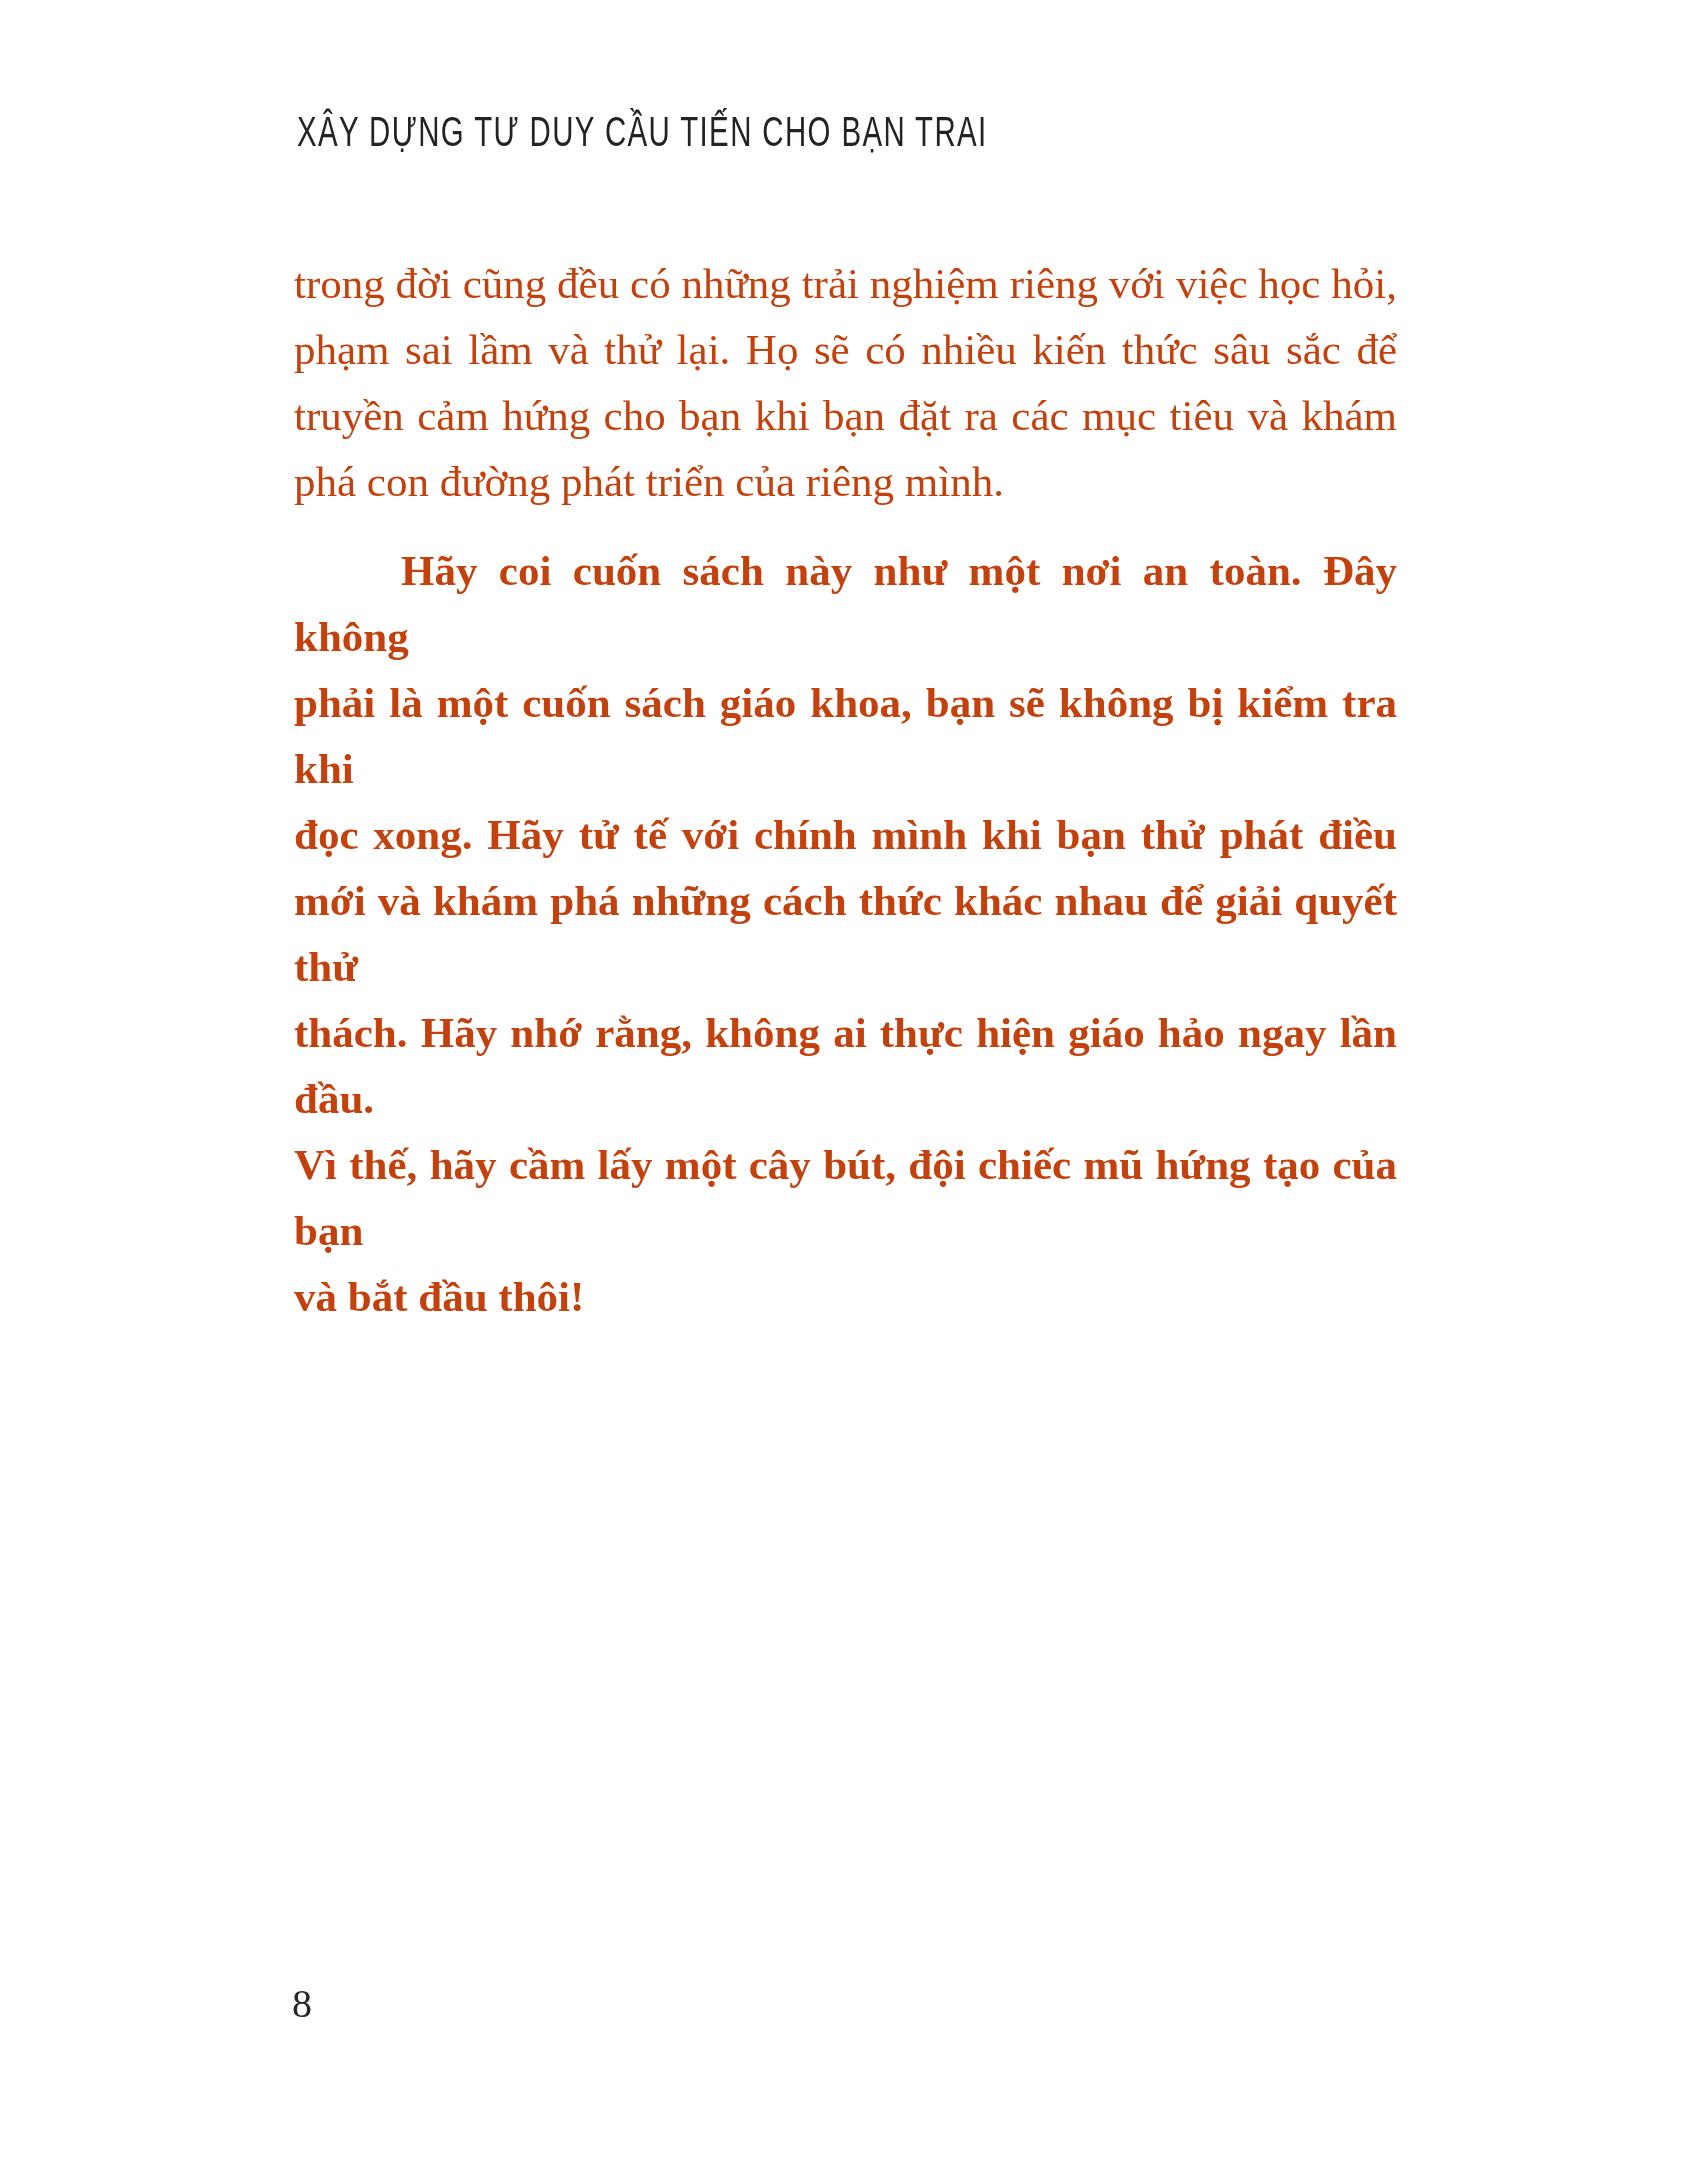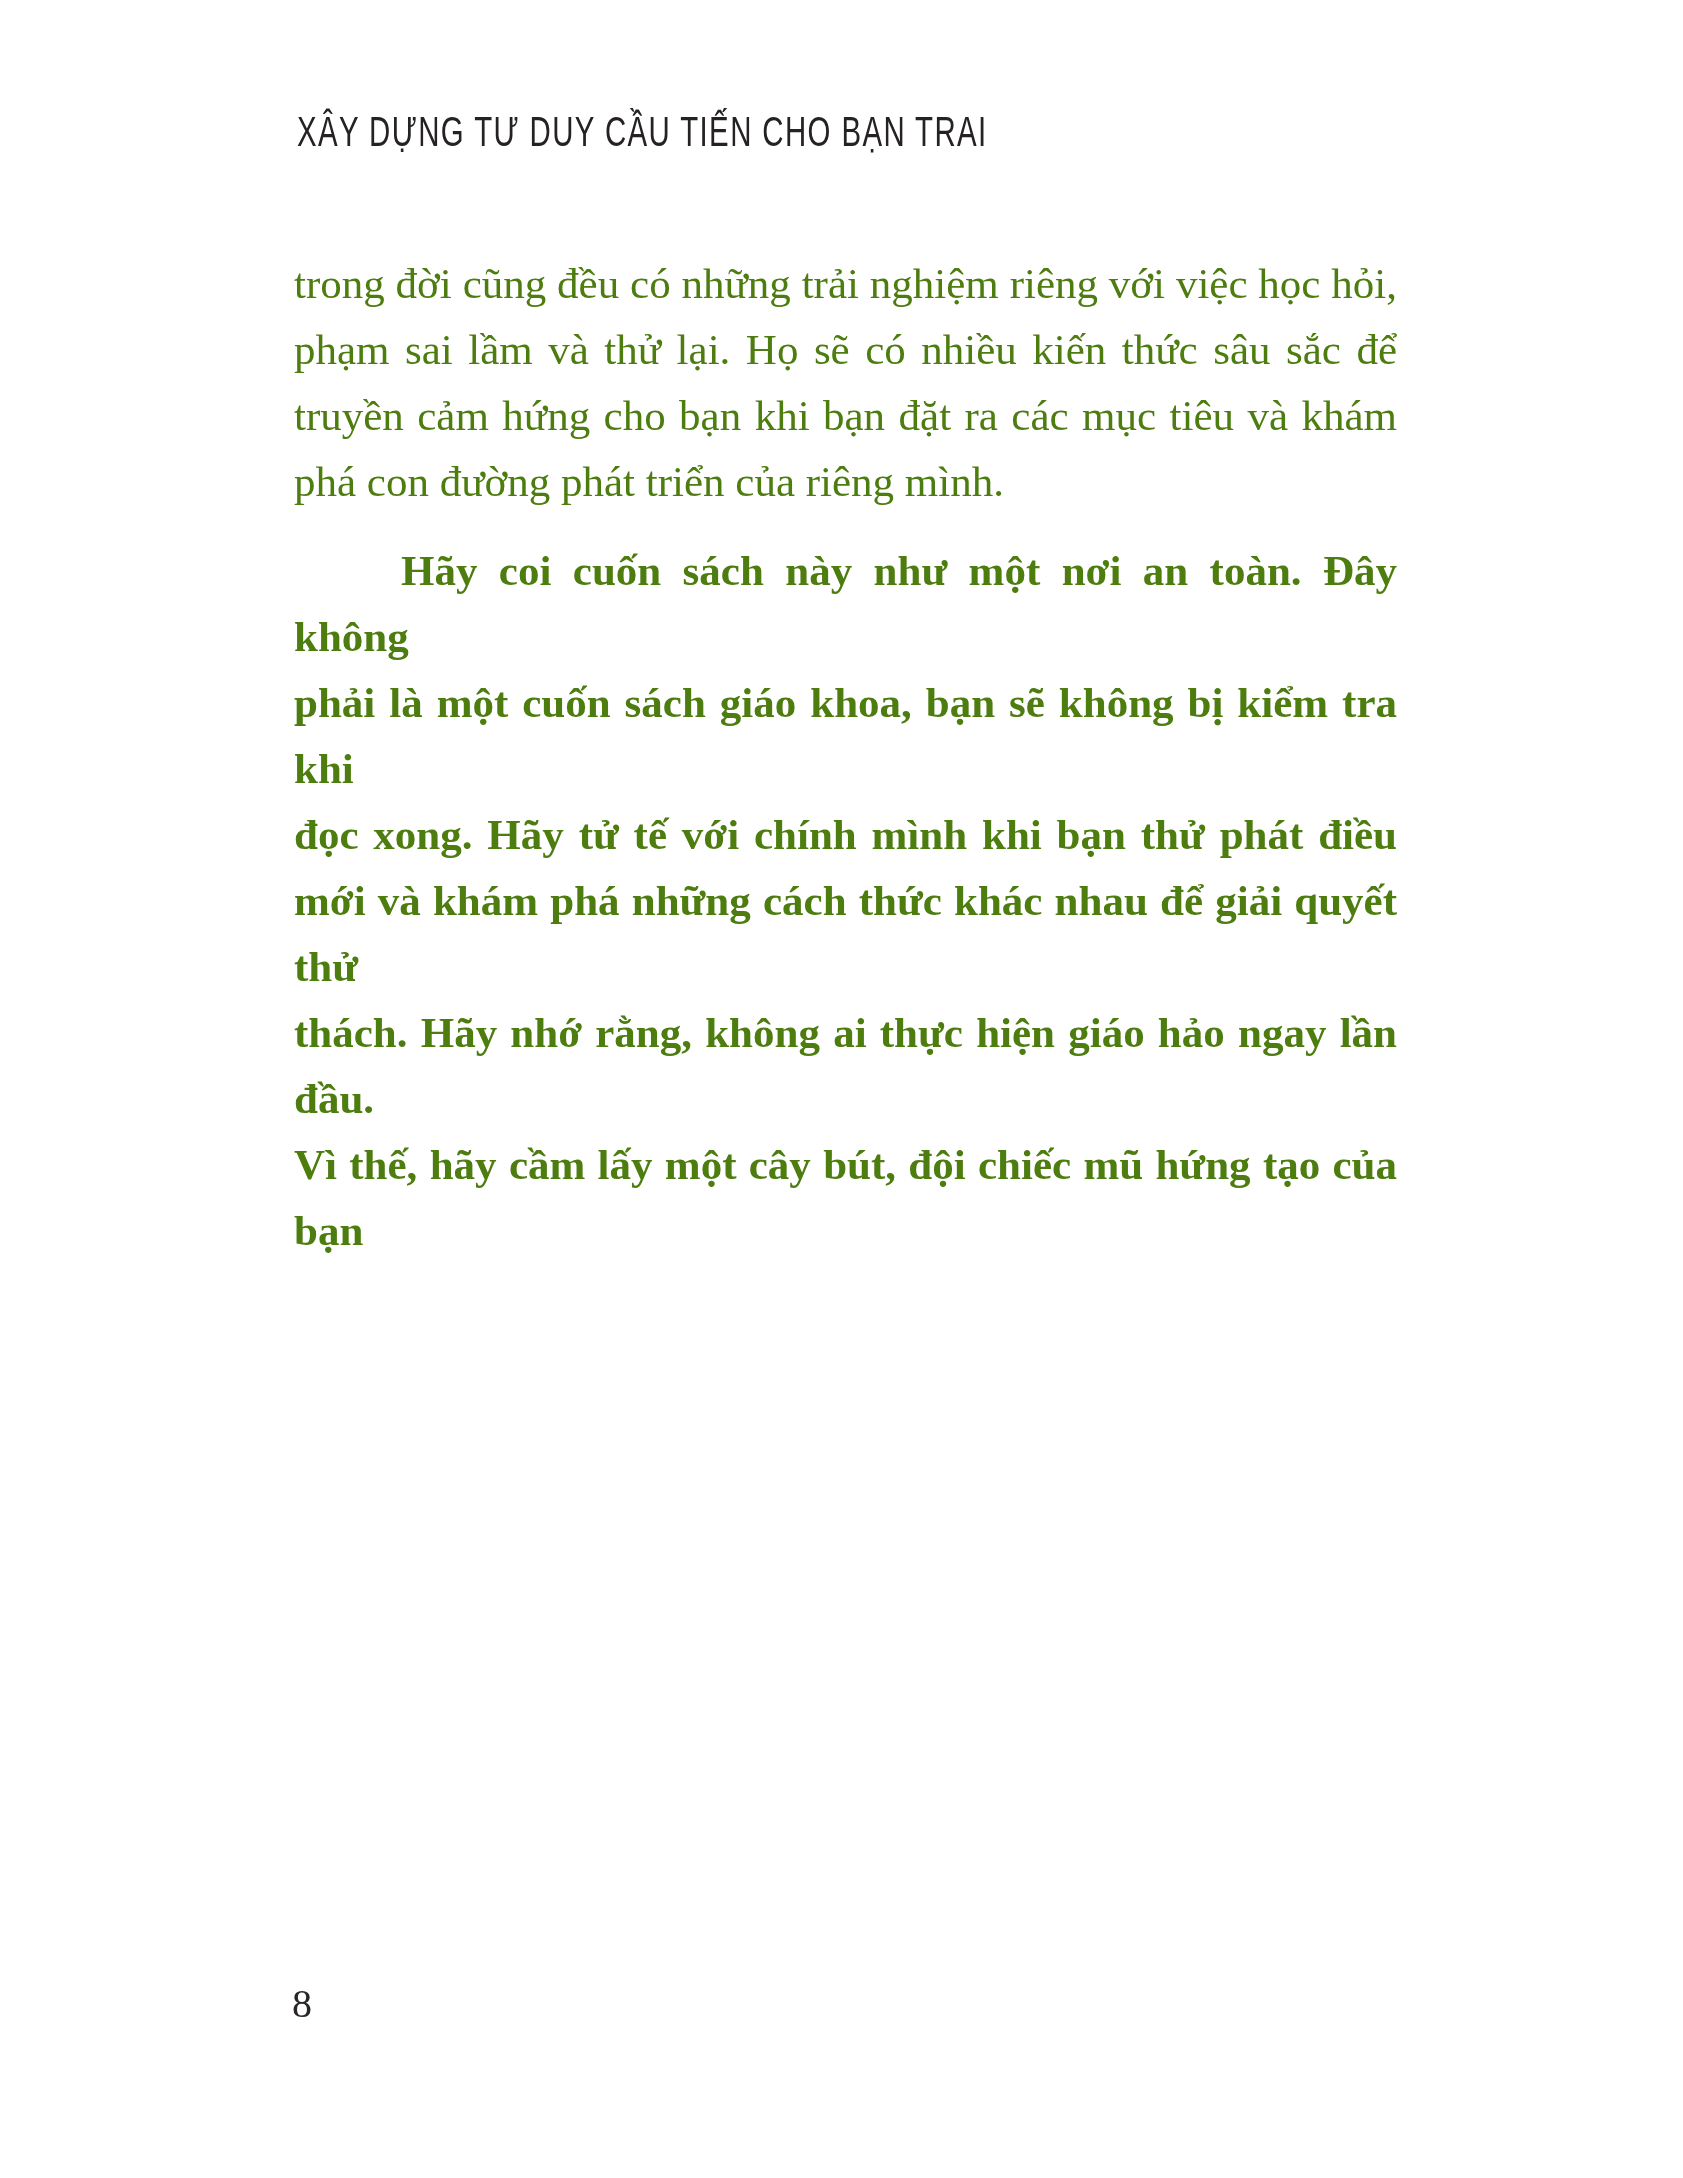--- a/index.html
+++ b/index.html
@@ -27,21 +27,21 @@
     transform: scaleX(0.70);
     transform-origin: left center;
   }
   .body-text {
     position: absolute;
     left: 294px;
     top: 251px;
     width: 1103px;
     font-size: 43px;
     line-height: 66px;
-    color: #4d7c0f;
+    color: #c2410c;
   }
   .paragraph-2 { margin-top: 23px; font-weight: bold; }
   .tline {
     text-align: justify;
     text-align-last: justify;
     white-space: normal;
   }
   .tline.last { text-align-last: left; }
   .tline.indent { text-indent: 107px; }
   .page-number {
@@ -69,20 +69,21 @@
       <div class="tline last">phá con đường phát triển của riêng mình.</div>
     </div>
 
     <div class="paragraph-2">
       <div class="tline indent">Hãy coi cuốn sách này như một nơi an toàn. Đây không</div>
       <div class="tline">phải là một cuốn sách giáo khoa, bạn sẽ không bị kiểm tra khi</div>
       <div class="tline">đọc xong. Hãy tử tế với chính mình khi bạn thử phát điều</div>
       <div class="tline">mới và khám phá những cách thức khác nhau để giải quyết thử</div>
       <div class="tline">thách. Hãy nhớ rằng, không ai thực hiện giáo hảo ngay lần đầu.</div>
       <div class="tline">Vì thế, hãy cầm lấy một cây bút, đội chiếc mũ hứng tạo của bạn</div>
+      <div class="tline last">và bắt đầu thôi!</div>
     </div>
 
   </div>
 
   <div class="page-number">8</div>
 
 </div>
 
 
 </body></html>

